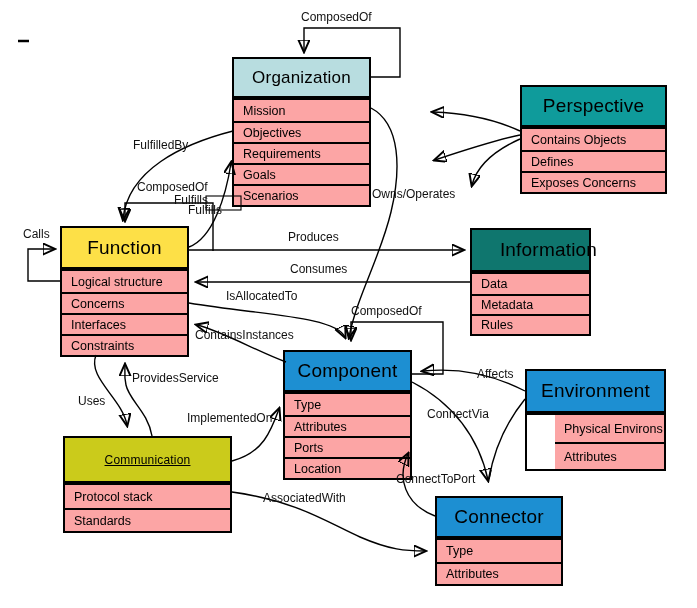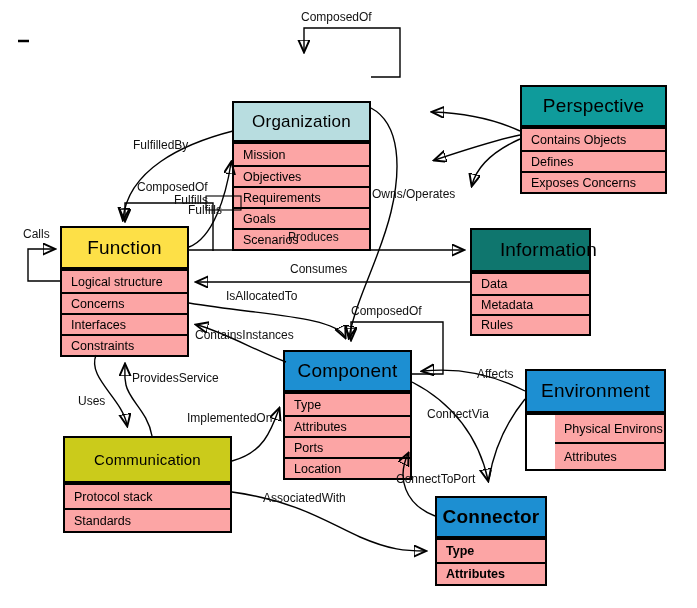--- a/index.html
+++ b/index.html
@@ -13,42 +13,42 @@
     color:#000;font-size:19px;letter-spacing:.2px;
   }
   .erows{box-sizing:border-box;border:2px solid #000;background:#fff;}
   .erow{
     box-sizing:border-box;display:flex;align-items:center;padding-left:9px;
     font-size:12.5px;color:#000;background:#fca5a5;
   }
   .erow + .erow{border-top:2px solid #000;}
 
   
-  #e-organization{left:232px;top:57px;width:139px;margin-top:44px;}
+  #e-organization{left:232px;top:57px;width:139px;}
   #e-organization .ehead{height:41px;font-size:17px;}
   #e-organization .erow{height:21px;}
   #e-perspective{left:520px;top:85px;width:147px;}
   #e-perspective .ehead{height:42px;}
   #e-perspective .erow{height:21px;}
   #e-function{left:60px;top:226px;width:129px;}
   #e-function .ehead{height:43px;}
   #e-function .erow{height:21px;}
   #e-information{left:470px;top:228px;width:121px;}
   #e-information .ehead{height:44px;}
   #e-information .erow{height:20px;}
   #e-component{left:283px;top:350px;width:129px;}
   #e-component .ehead{height:42px;}
   #e-component .erow{height:21px;}
   #e-environment{left:525px;top:369px;width:141px;}
   #e-environment .ehead{height:44px;}
   #e-environment .erow{height:27px;margin-left:28px;}
   #e-communication{left:63px;top:436px;width:169px;}
-  #e-communication .ehead{height:47px;font-size:15px;}
+  #e-communication .ehead{height:47px;font-size:12px;text-decoration:underline;}
   #e-communication .erow{height:23px;}
-  #e-connector{left:435px;top:496px;width:112px;font-weight:bold;}
+  #e-connector{left:435px;top:496px;width:128px;}
   #e-connector .ehead{height:42px;}
   #e-connector .erow{height:22px;}
 
   
   #edges{position:absolute;left:0;top:0;pointer-events:none;z-index:5;}
   #edges path{fill:none;stroke:#000;stroke-width:1.4;}
   #edges rect{fill:none;stroke:#000;stroke-width:1.1;}
   #edges line{stroke:#000;}
 
   

